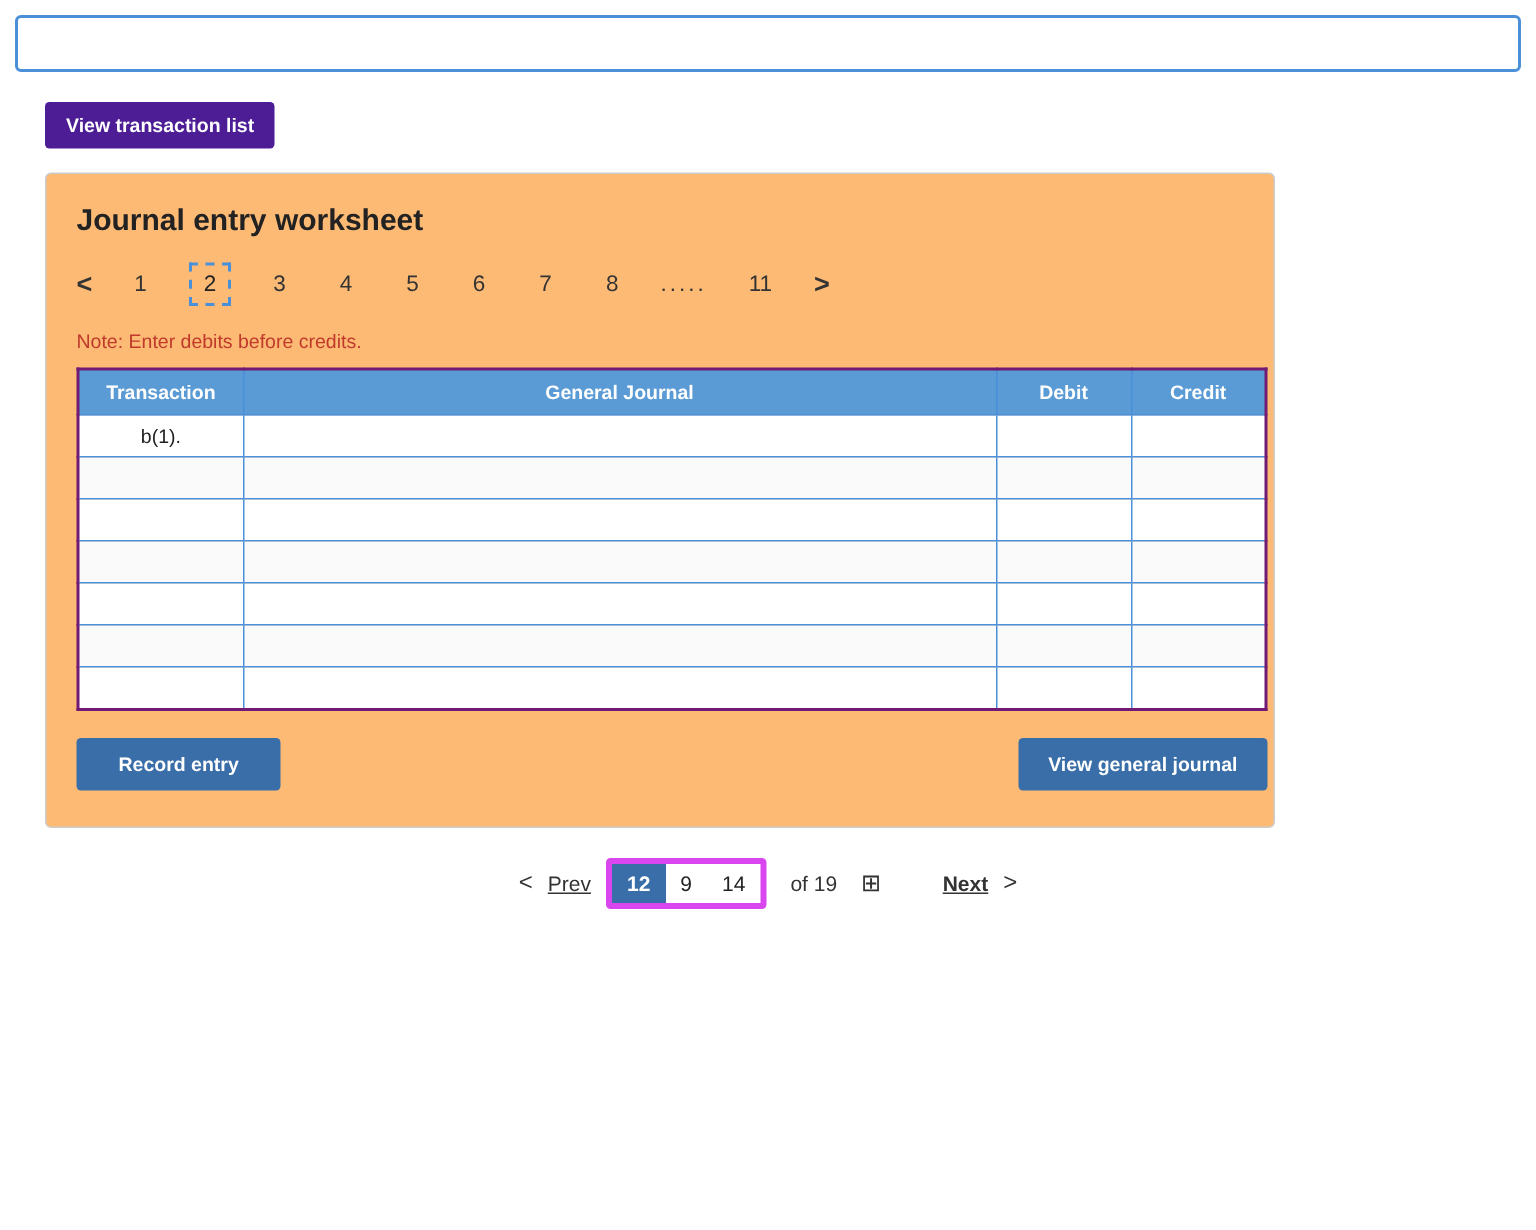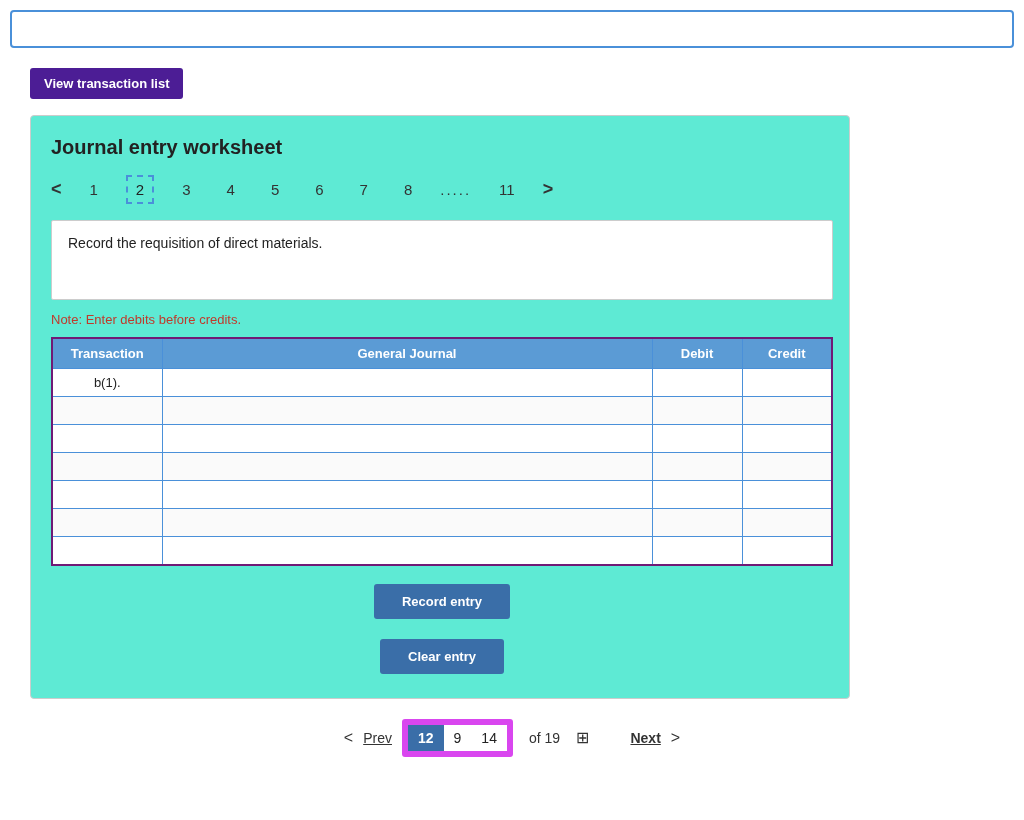--- a/index.html
+++ b/index.html
@@ -36,24 +36,24 @@
       border: none;
       padding: 8px 14px;
       font-size: 13px;
       font-weight: bold;
       cursor: pointer;
       border-radius: 3px;
       margin-bottom: 16px;
     }
 
     .worksheet-container {
-      background: #5eead4;
+      background: #fdba74;
       border: 1px solid #ccc;
       border-radius: 4px;
-      padding: 20px 16px 24px 20px;
+      padding: 20px 4px 24px 20px;
       max-width: 820px;
     }
 
     .worksheet-title {
       font-size: 20px;
       font-weight: bold;
       margin-bottom: 16px;
     }
 
     .tab-nav {
@@ -157,21 +157,20 @@
 
     .th-transaction { width: 110px; }
     .th-general { }
     .th-debit { width: 90px; }
     .th-credit { width: 90px; }
 
     .buttons-row {
       display: flex;
       gap: 20px;
       align-items: center;
-      flex-direction: column;
     }
 
     .btn-record {
       background-color: #3a6ea8;
       color: #fff;
       border: none;
       padding: 10px 28px;
       font-size: 13px;
       font-weight: bold;
       cursor: pointer;
@@ -219,21 +218,21 @@
     .bottom-nav .prev-link {
       color: #333;
       text-decoration: underline;
       cursor: pointer;
       font-size: 14px;
     }
 
     .page-box {
       display: flex;
       align-items: center;
-      border: 6px solid #d946ef;
+      border: 4px solid #d946ef;
       border-radius: 3px;
       overflow: hidden;
     }
 
     .page-num {
       padding: 5px 10px;
       font-size: 14px;
       cursor: pointer;
     }
 
@@ -291,23 +290,20 @@
       <span class="tab-item">4</span>
       <span class="tab-item">5</span>
       <span class="tab-item">6</span>
       <span class="tab-item">7</span>
       <span class="tab-item">8</span>
       <span class="tab-dots">.....</span>
       <span class="tab-item">11</span>
       <span class="nav-arrow">&gt;</span>
     </div>
 
-    <div class="description-box">
-      <span>Record the requisition of direct materials.</span>
-    </div>
 
     <div class="note-text">Note: Enter debits before credits.</div>
 
     <table class="journal-table">
       <thead>
         <tr>
           <th class="th-transaction">Transaction</th>
           <th class="th-general">General Journal</th>
           <th class="th-debit">Debit</th>
           <th class="th-credit">Credit</th>
@@ -354,21 +350,21 @@
           <td class="transaction-cell"></td>
           <td><input type="text" style=""></td>
           <td><input type="text" style=""></td>
           <td><input type="text" style=""></td>
         </tr>
       </tbody>
     </table>
 
     <div class="buttons-row">
       <button class="btn-record">Record entry</button>
-      <button class="btn-clear">Clear entry</button>
+      <button class="btn-view-journal">View general journal</button>
     </div>
 
   </div>
 
   
   <div class="bottom-nav">
     <span class="nav-arrow">&lt;</span>
     <span class="prev-link">Prev</span>
 
     <div class="page-box">

